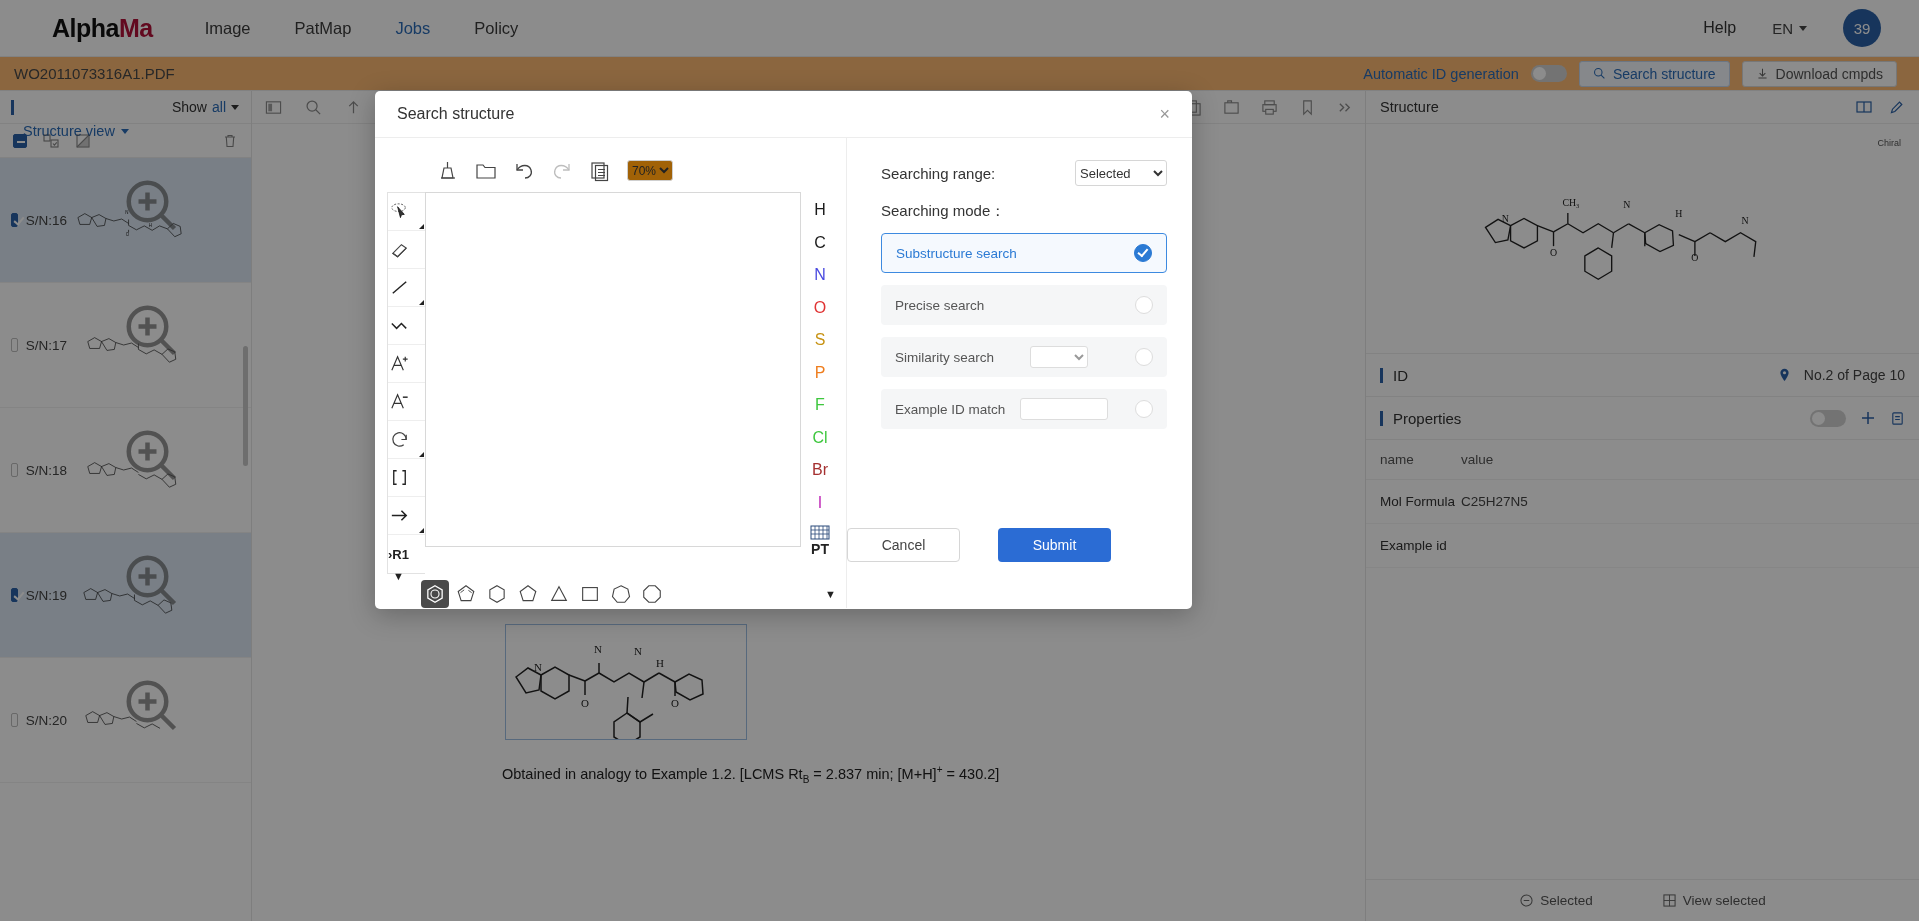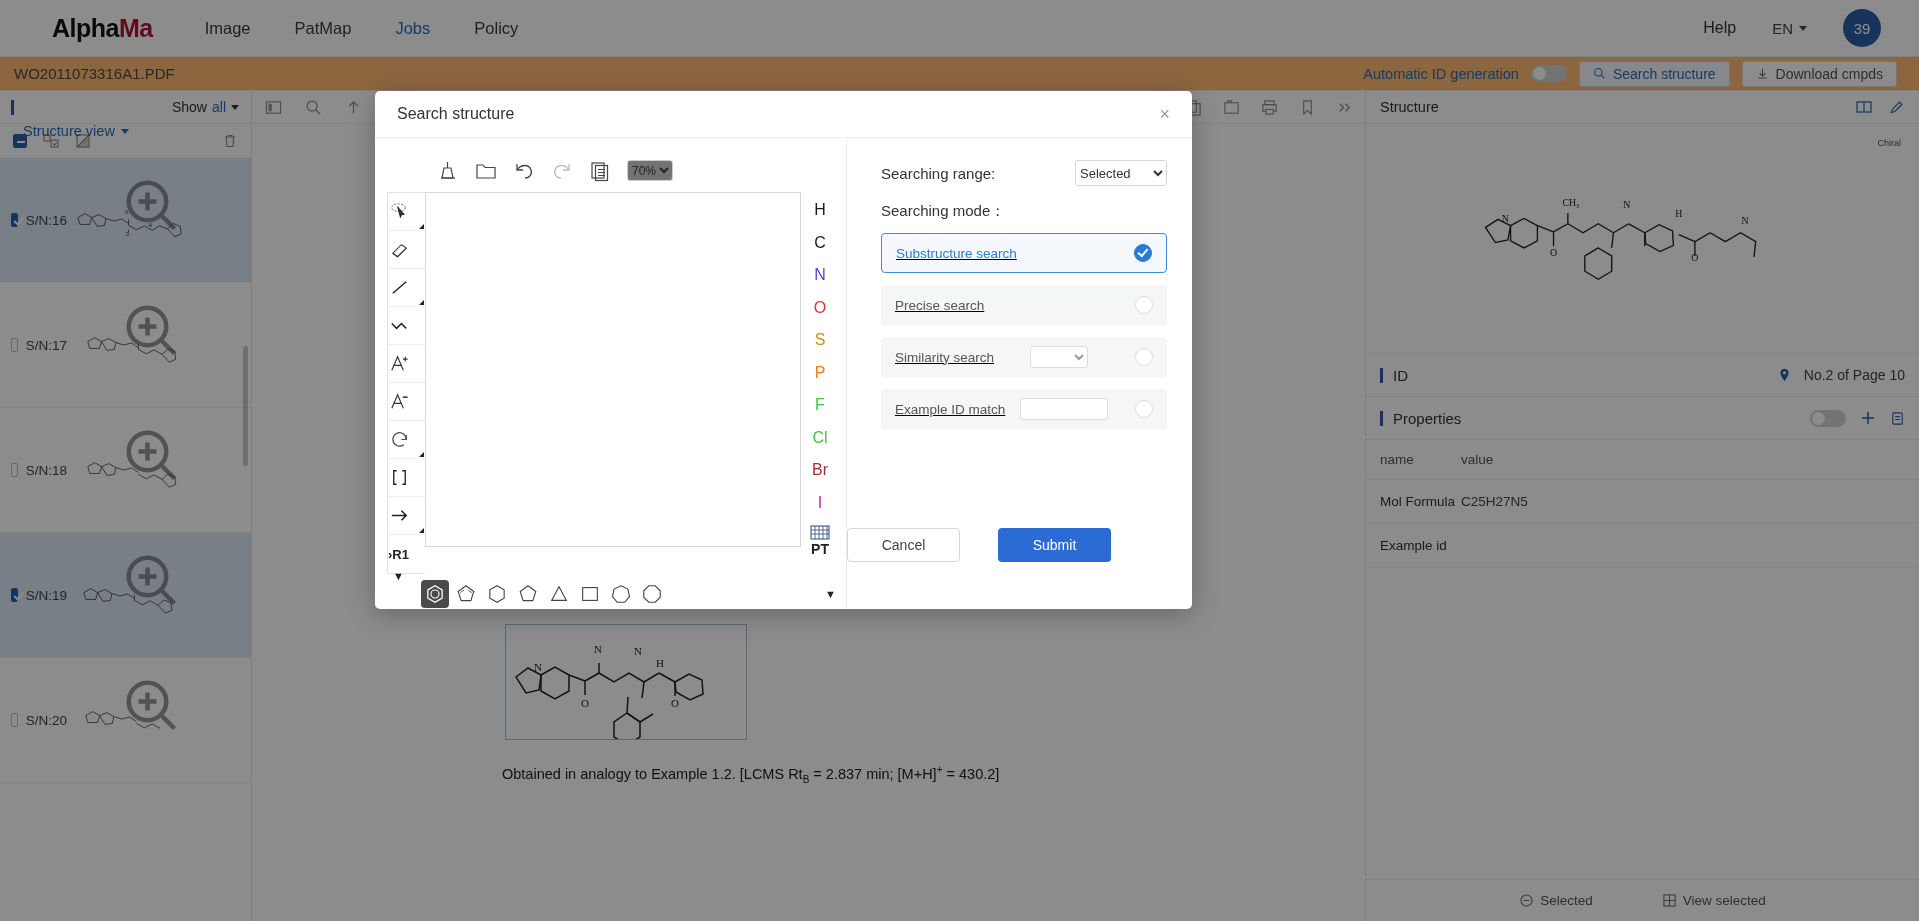--- a/index.html
+++ b/index.html
@@ -119,21 +119,21 @@
   .m-head { height:47px; display:flex; align-items:center; padding:0 22px; border-bottom:1px solid #ededed;}
   .m-title { font-size:16px; color:#333; }
   .m-close { margin-left:auto; font-size:18px; color:#999; cursor:pointer; line-height:1;}
   .m-body { display:flex; height:470px; }
   .m-left { width:472px; border-right:1px solid #ededed; padding:16px 0 0 0; position:relative;}
   .ed-toolbar { height:33px; display:flex; align-items:center; gap:16px; padding-left:62px; }
   .ed-toolbar .eicon { width:22px;height:22px;cursor:pointer;}
   .ed-toolbar .eicon.dis { opacity:.35; }
   .zoomsel {
     width:46px; height:21px; border:1px solid #cfcfcf; border-radius:3px; font-size:12px;
-    background:#737373; color:#222; font-family:"Liberation Sans",sans-serif;
+    background:#a16207; color:#222; font-family:"Liberation Sans",sans-serif;
   }
 
   .ed-area { display:flex; padding-left:12px; margin-top:5px; }
   .palette { width:38px; display:flex; flex-direction:column; border:1px solid #e2e2e2; border-right:none; }
   .ptool { height:38px; display:flex; align-items:center; justify-content:flex-start; position:relative; border-bottom:1px solid #eee; cursor:pointer;}
   .ptool:last-child { border-bottom:none; }
   .ptool.caret::after { content:""; position:absolute; right:1px; bottom:1px; width:0;height:0;
     border-left:5px solid transparent; border-top:5px solid transparent; border-right:5px solid #222; border-bottom:0;}
   .ptool svg { width:23px;height:23px; }
   .ptool .rlab { font-size:13px; font-weight:bold; color:#222; }
@@ -153,21 +153,21 @@
   .rings .downarr { font-size:11px; color:#222; margin-right:10px; cursor:pointer;}
 
   .m-right { width:344px; padding:22px 24px 0 34px; position:relative;}
   .fr { display:flex; align-items:center; margin-bottom:16px; }
   .fr .lab { font-size:15px; color:#333; }
   .sel-range {
     margin-left:auto; width:92px; height:26px; border:1px solid #d6d6d6; border-radius:3px;
     font-size:13px; color:#333; background:#fff; font-family:"Liberation Sans",sans-serif;
   }
   .mode-lbl { font-size:15px; color:#333; margin-bottom:12px; }
-  .opt { height:40px; border-radius:4px; display:flex; align-items:center; padding:0 14px; margin-bottom:12px; background:#f5f6f7;text-decoration:underline;}
+  .opt { height:40px; border-radius:4px; display:flex; align-items:center; padding:0 14px; margin-bottom:12px; background:#f5f6f7;}
   .opt.active { background:#f5f9fe; border:1px solid #3d8ae0; }
   .opt .otxt { font-size:13.5px; color:#555; }
   .opt.active .otxt { color:#2b7ad4; }
   .opt .radio { margin-left:auto; width:18px;height:18px;border-radius:50%;background:#fff;border:1px solid #ddd; cursor:pointer;}
   .opt.active .radio { background:#2b7ad4; border-color:#2b7ad4; display:flex; align-items:center; justify-content:center;}
   .opt.active .radio::after { content:""; width:4px;height:8px;border:solid #fff;border-width:0 2px 2px 0; transform:rotate(40deg) translate(-1px,-1px);}
   .minisel { width:58px;height:22px;border:1px solid #ddd;border-radius:3px;background:#fff;font-size:11px;color:#999;
     font-family:"Liberation Sans",sans-serif; margin-left:auto; margin-right:12px;}
   .miniinput { width:88px;height:22px;border:1px solid #ddd;border-radius:3px;background:#fff;font-size:12px;
     font-family:"Liberation Sans",sans-serif; margin-left:auto; margin-right:12px; padding:0 5px;}

